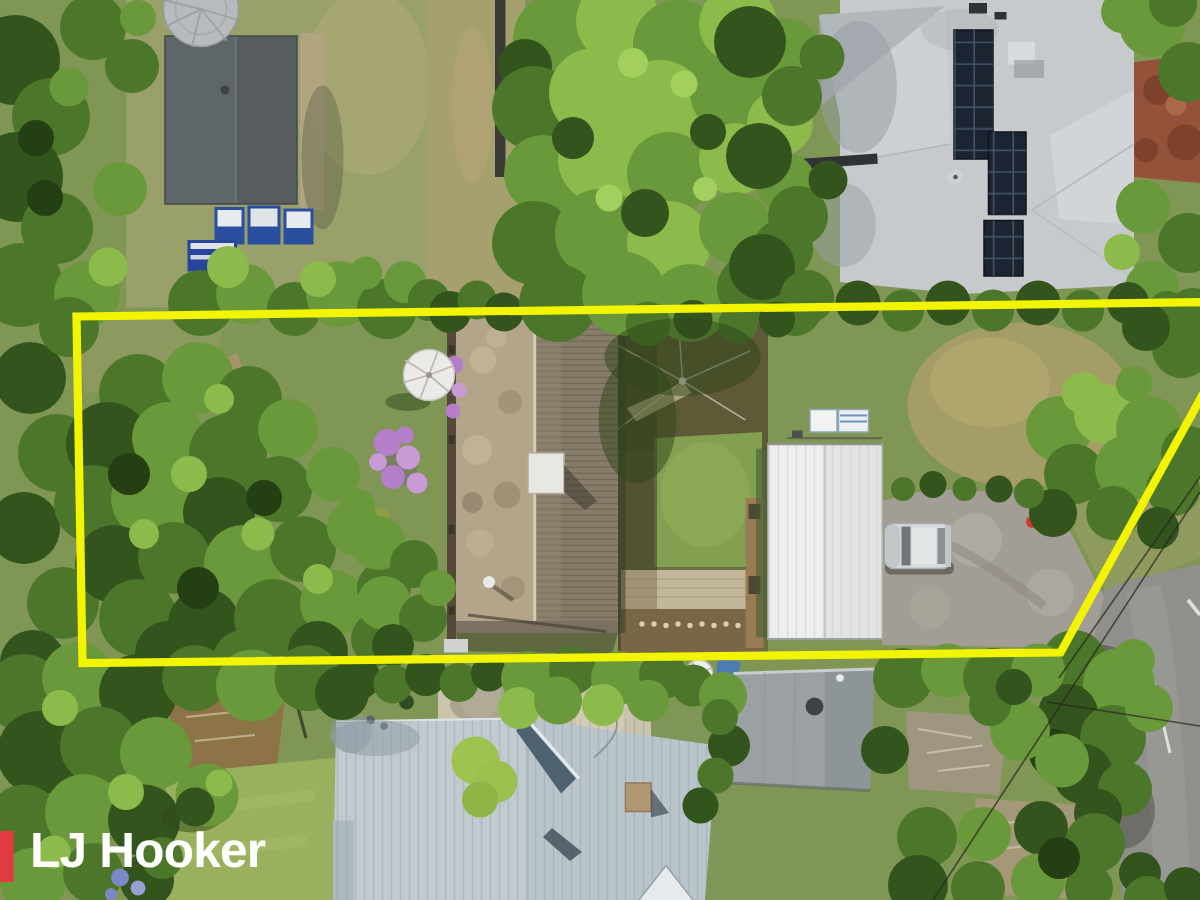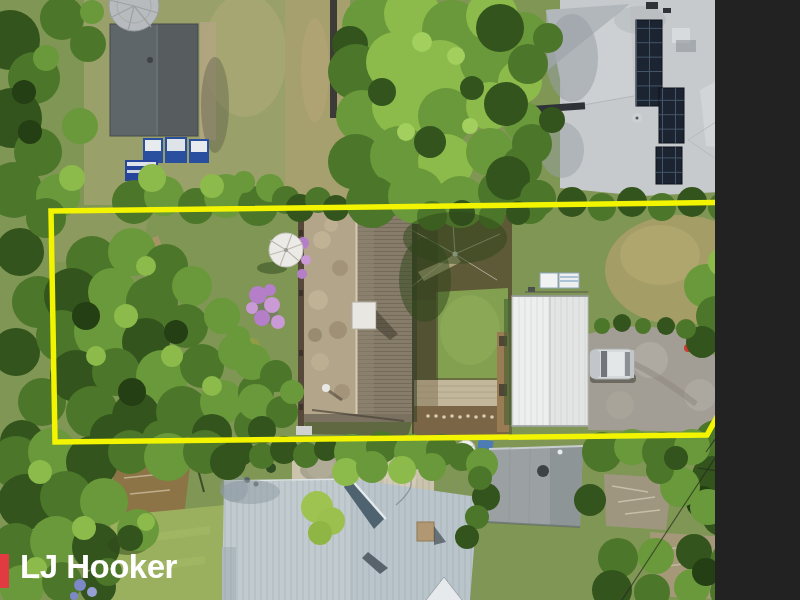--- a/index.html
+++ b/index.html
@@ -1,16 +1,16 @@
 <!DOCTYPE html>
 <html><head>
 <meta charset="utf-8">
 <style>
   html,body{margin:0;padding:0;background:#222;}
-  #stage{position:relative;width:715px;height:600px;overflow:hidden;font-family:"Liberation Sans",sans-serif;}
+  #stage{position:relative;width:800px;height:600px;overflow:hidden;font-family:"Liberation Sans",sans-serif;}
   #stage svg{position:absolute;left:0;top:0;}
   .t1{fill:#8cbb4b}.t2{fill:#69993a}.t3{fill:#4c7629}.t4{fill:#33541d}.t5{fill:#243f14}
   .hl{fill:#a2cf5d}.lm{fill:#9fc351}
   .sh{fill:#2e4519;opacity:.5}
   .fl1{fill:#b47fc8}.fl2{fill:#c99ad6}
 </style>
 </head>
 <body>
 
 <div id="stage">

